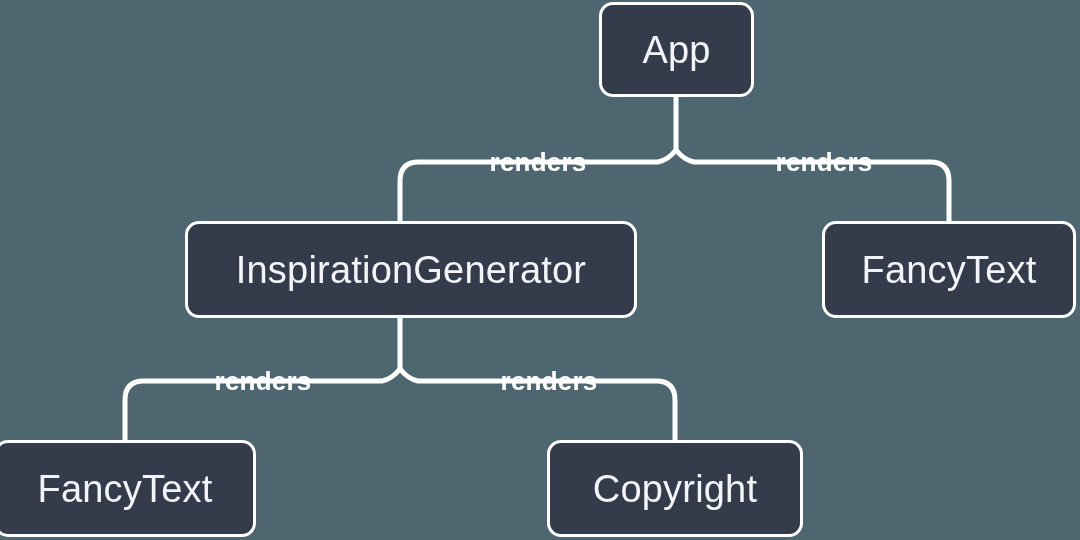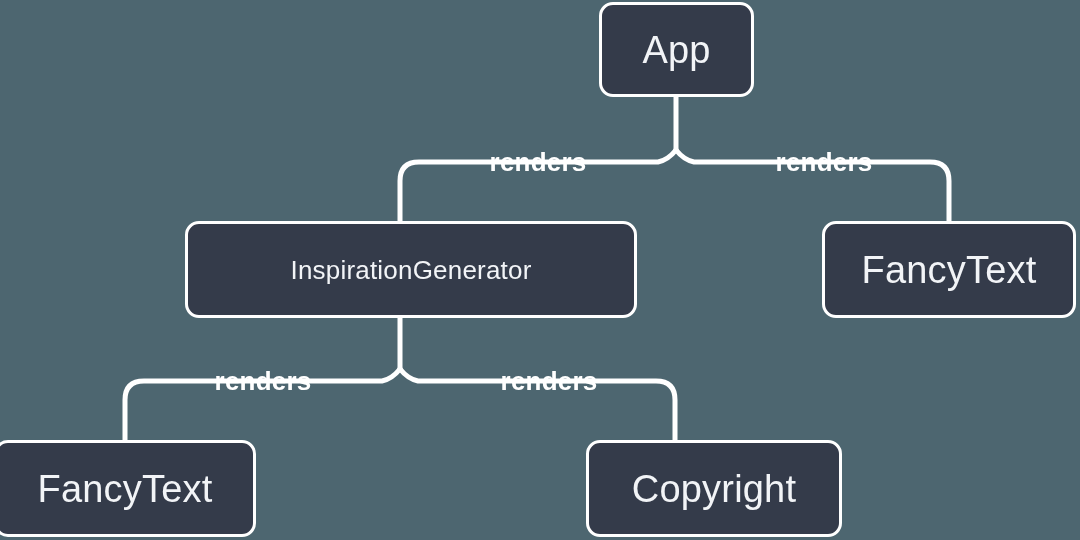--- a/index.html
+++ b/index.html
@@ -48,24 +48,24 @@
     font-size: 26px;
     line-height: 1;
     letter-spacing: 0.2px;
     white-space: nowrap;
     transform: translate(-50%, -50%);
     text-align: right;
   }
 
   
   #node-app          { left: 599px;  top: 2px;   width: 155px; height: 95px;  font-size: 38px; }
-  #node-inspiration  { left: 185px;  top: 221px; width: 452px; height: 97px;  font-size: 26px; }
+  #node-inspiration  { left: 185px;  top: 221px; width: 452px; height: 97px;  font-size: 38px; }
   #node-fancytext-r  { left: 822px;  top: 221px; width: 254px; height: 97px;  font-size: 38px; }
   #node-fancytext-l  { left: -6px;   top: 440px; width: 262px; height: 97px;  font-size: 38px; }
-  #node-copyright    { left: 547px;  top: 440px; width: 256px; height: 97px;  font-size: 38px; margin-left: 39px; }
+  #node-copyright    { left: 547px;  top: 440px; width: 256px; height: 97px;  font-size: 38px; }
 
   
   #label-app-inspiration  { left: 538px; top: 162px; }
   #label-app-fancytext    { left: 824px; top: 162px; }
   #label-insp-fancytext   { left: 263px; top: 381px; }
   #label-insp-copyright   { left: 549px; top: 381px; }
 </style>
 </head>
 <body>
 

